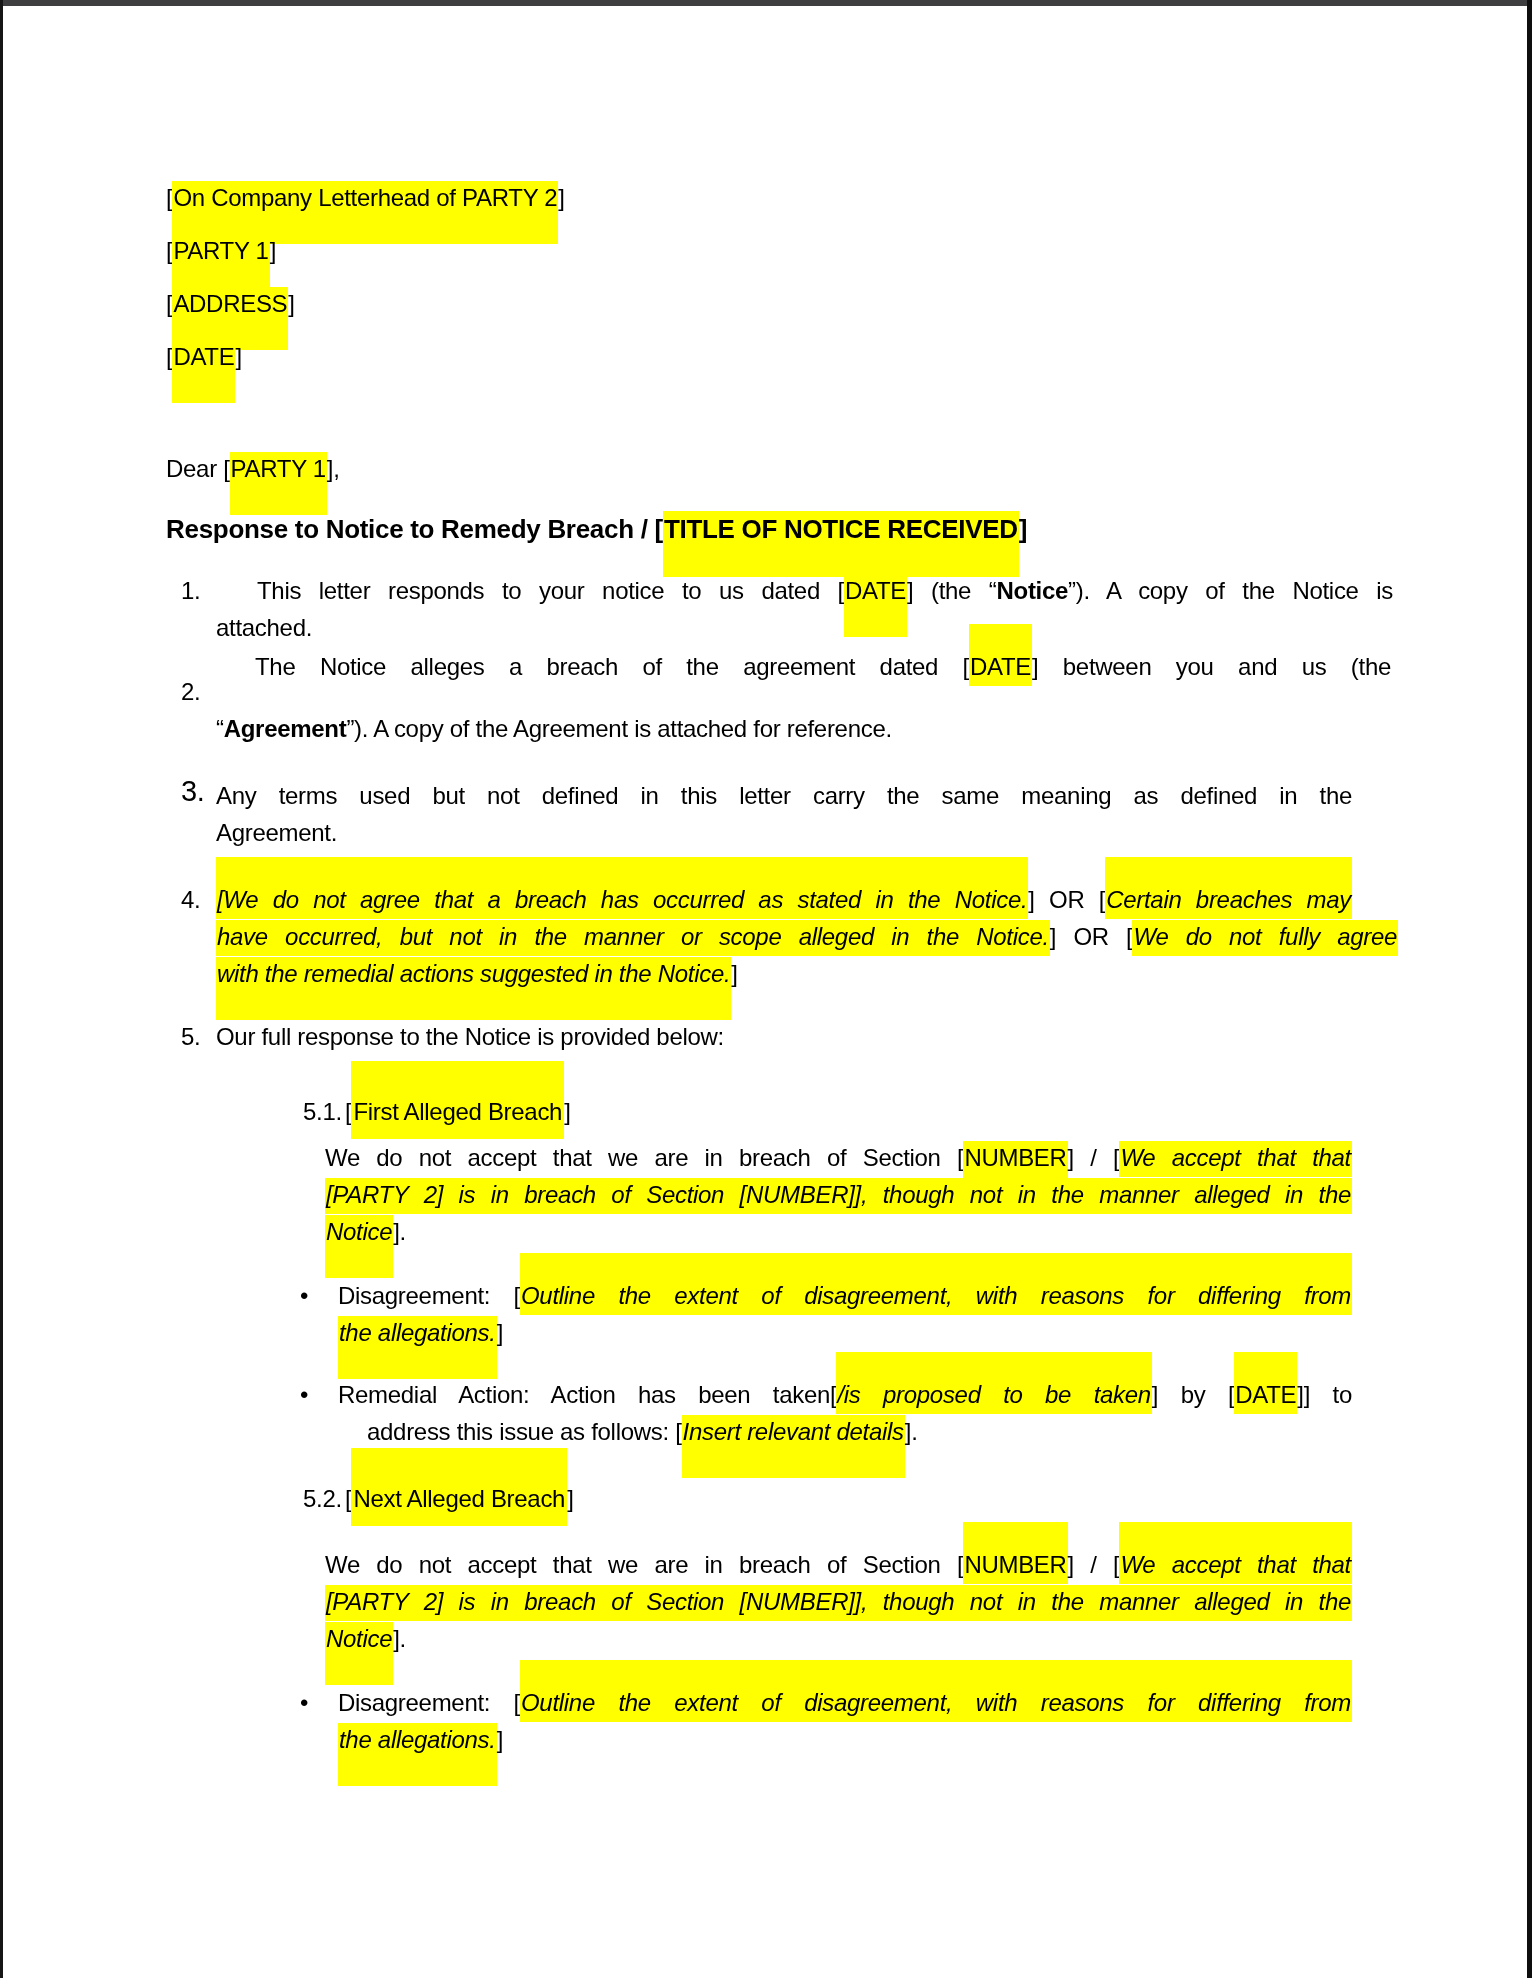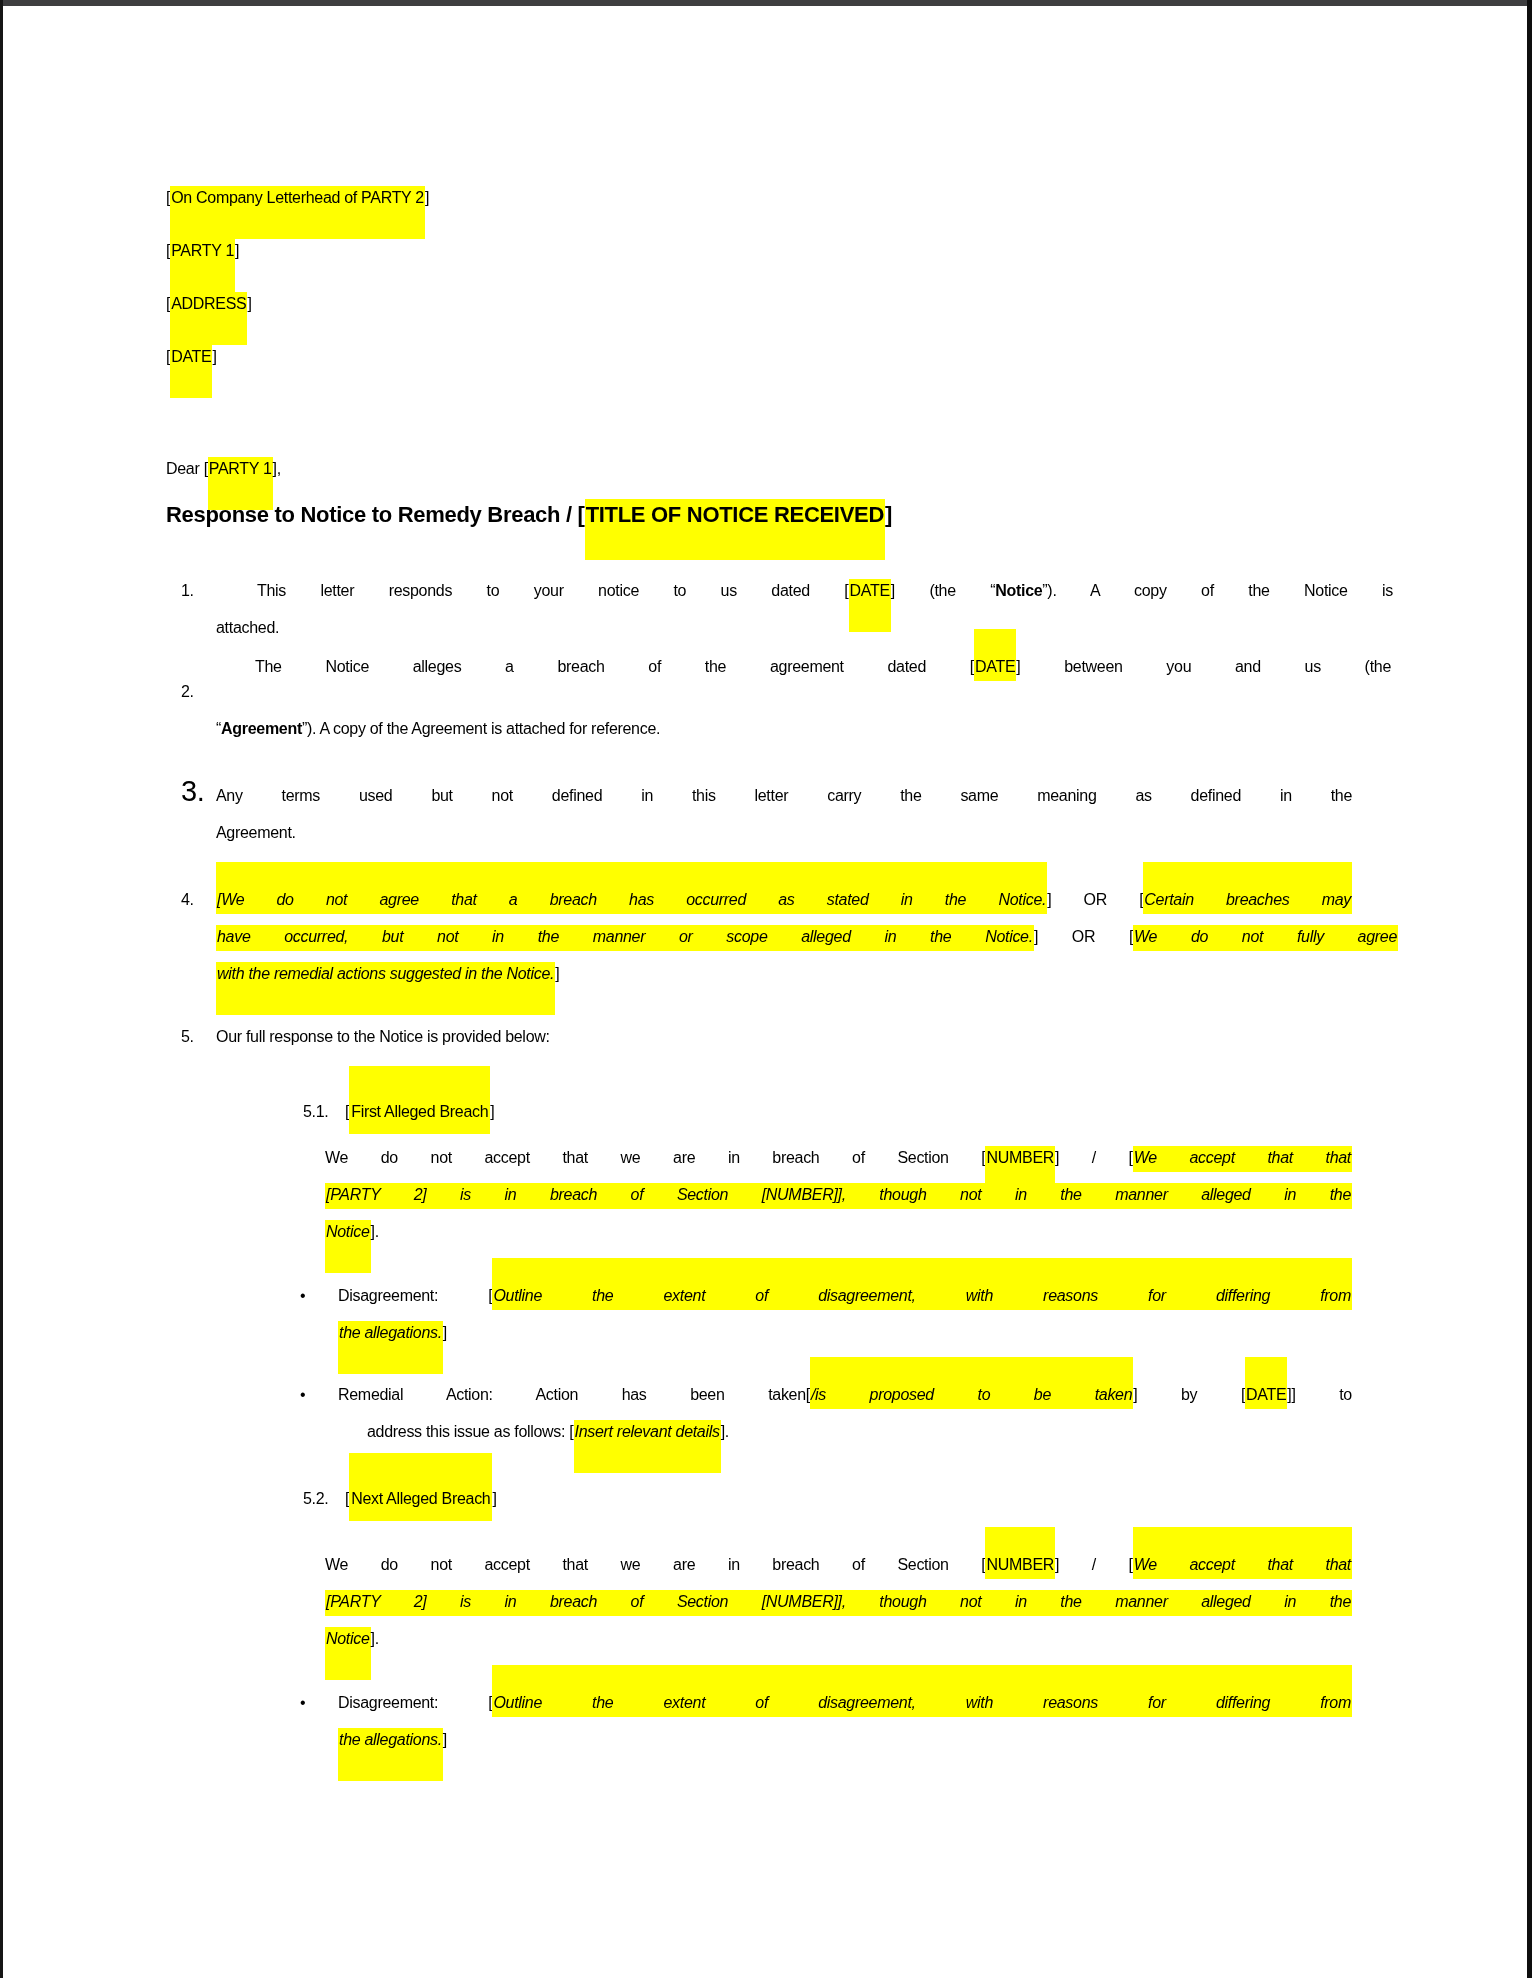--- a/index.html
+++ b/index.html
@@ -8,21 +8,21 @@
   .page{
     position:relative; width:1532px; height:1978px; background:#ffffff;
     overflow:hidden; font-family:"Liberation Sans","DejaVu Sans",sans-serif;
     color:var(--ink);
   }
   .edge-top{position:absolute;left:0;top:0;width:1532px;height:6px;background:#3e3e40;}
   .edge-left{position:absolute;left:0;top:0;width:3px;height:1978px;background:#161616;}
   .edge-right{position:absolute;right:0;top:0;width:5px;height:1978px;background:#0e0e0e;}
 
   .line{
-    position:absolute; height:34px; line-height:34px; font-size:16px;
+    position:absolute; height:34px; line-height:34px; font-size:24px;
     letter-spacing:-0.3px; white-space:nowrap;
   }
   .just{ white-space:normal; text-align:justify; text-align-last:justify; }
   .seg{ position:relative; }
   .it{ font-style:italic; }
   .bd{ font-weight:bold; }
   .hl{ background:var(--hl); padding:3px 1px 6px; }
   .tall{ padding:3px 2px 14px; }
   .ta::before{
     content:""; position:absolute; left:0; right:0; bottom:100%;
@@ -40,21 +40,21 @@
 <div class="page">
   <div class="edge-top"></div>
   <div class="edge-left"></div>
   <div class="edge-right"></div>
   <div id="content">
       <div class="line" style="top: 181px; left: 166px;"><span class="seg">[</span><span class="seg hl tb">On Company Letterhead of PARTY 2</span><span class="seg">]</span></div>
       <div class="line" style="top: 234px; left: 166px;"><span class="seg">[</span><span class="seg hl tb">PARTY 1</span><span class="seg">]</span></div>
       <div class="line" style="top: 287px; left: 166px;"><span class="seg">[</span><span class="seg hl tb">ADDRESS</span><span class="seg">]</span></div>
       <div class="line" style="top: 340px; left: 166px; text-align: center;"><span class="seg">[</span><span class="seg hl tb">DATE</span><span class="seg">]</span></div>
       <div class="line" style="top: 452px; left: 166px;"><span class="seg">Dear [</span><span class="seg hl tb">PARTY 1</span><span class="seg">],</span></div>
-      <div class="line" style="top: 498px; left: 166px; font-size: 22px; text-align: center;"><span class="seg bd">Response to Notice to Remedy Breach / [</span><span class="seg hl bd tb">TITLE OF NOTICE RECEIVED</span><span class="seg bd">]</span></div>
+      <div class="line" style="top: 512px; left: 166px; font-size: 26px; text-align: center;"><span class="seg bd">Response to Notice to Remedy Breach / [</span><span class="seg hl bd tb">TITLE OF NOTICE RECEIVED</span><span class="seg bd">]</span></div>
       <div class="line" style="top: 574px; left: 181px;"><span class="seg">1.</span></div>
       <div class="line just" style="top: 574px; left: 216px; width: 1136px; margin-left: 41px;"><span class="seg">This letter responds to your notice to us dated [</span><span class="seg hl tb">DATE</span><span class="seg">] (the “</span><span class="seg bd">Notice</span><span class="seg">”). A copy of the Notice is</span></div>
       <div class="line" style="top: 611px; left: 216px;"><span class="seg">attached.</span></div>
       <div class="line" style="top: 675px; left: 181px;"><span class="seg">2.</span></div>
       <div class="line just" style="top: 650px; left: 216px; width: 1136px; margin-left: 39px;"><span class="seg">The Notice alleges a breach of the agreement dated [</span><span class="seg hl ta">DATE</span><span class="seg">] between you and us (the</span></div>
       <div class="line" style="top: 712px; left: 216px;"><span class="seg">“</span><span class="seg bd">Agreement</span><span class="seg">”). A copy of the Agreement is attached for reference.</span></div>
       <div class="line" style="top: 774px; left: 181px; font-size: 29px;"><span class="seg">3.</span></div>
       <div class="line just" style="top: 779px; left: 216px; width: 1136px;"><span class="seg">Any terms used but not defined in this letter carry the same meaning as defined in the</span></div>
       <div class="line" style="top: 816px; left: 216px;"><span class="seg">Agreement.</span></div>
       <div class="line" style="top: 883px; left: 181px;"><span class="seg">4.</span></div>

